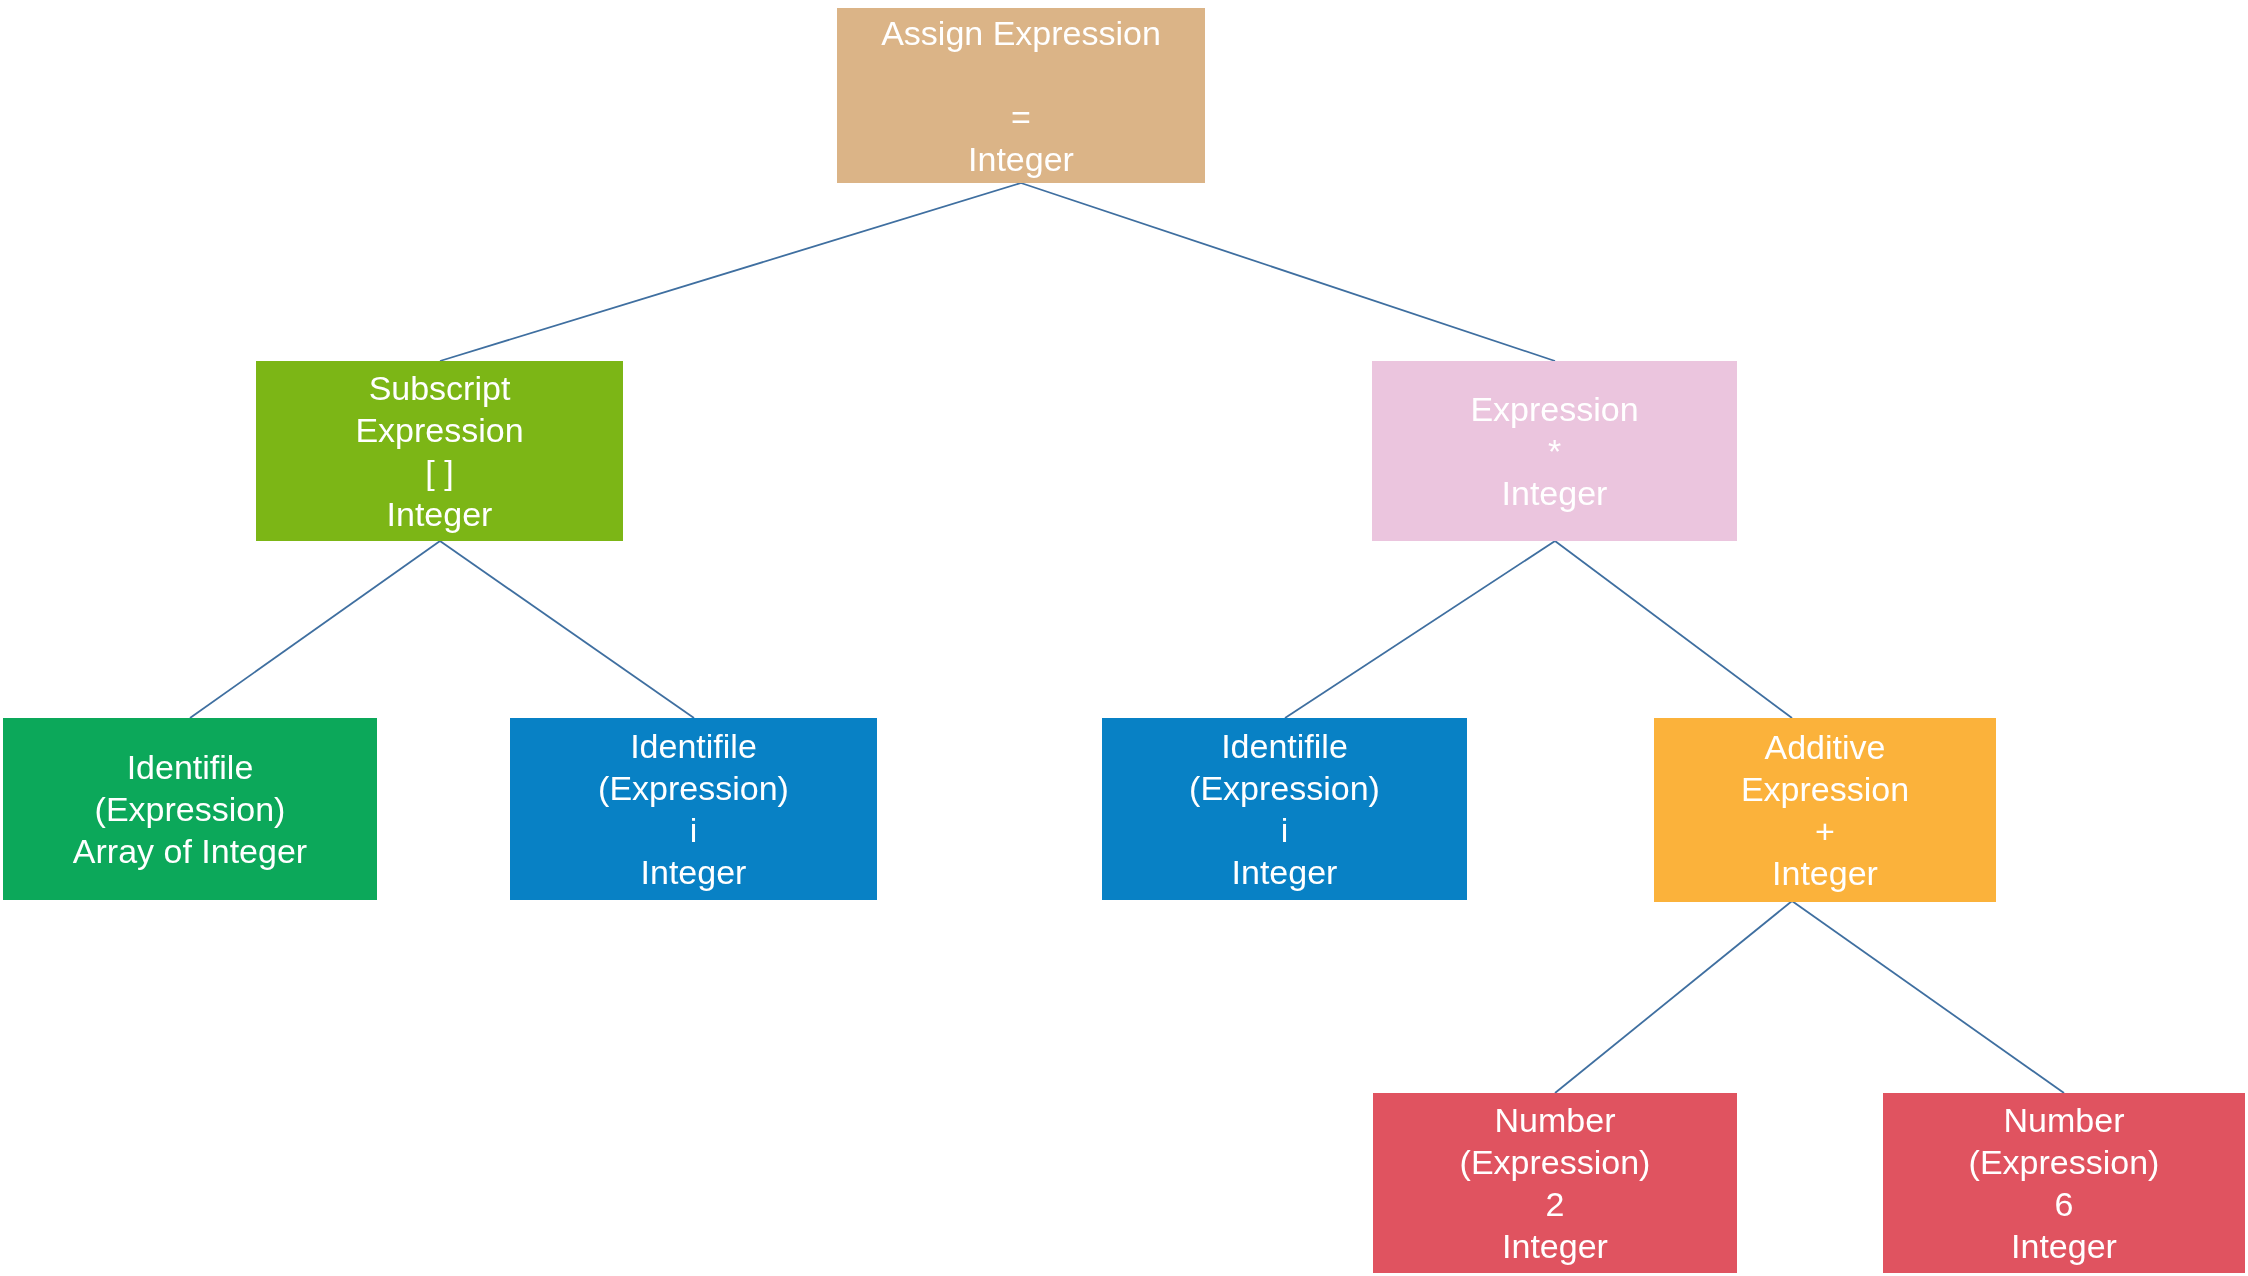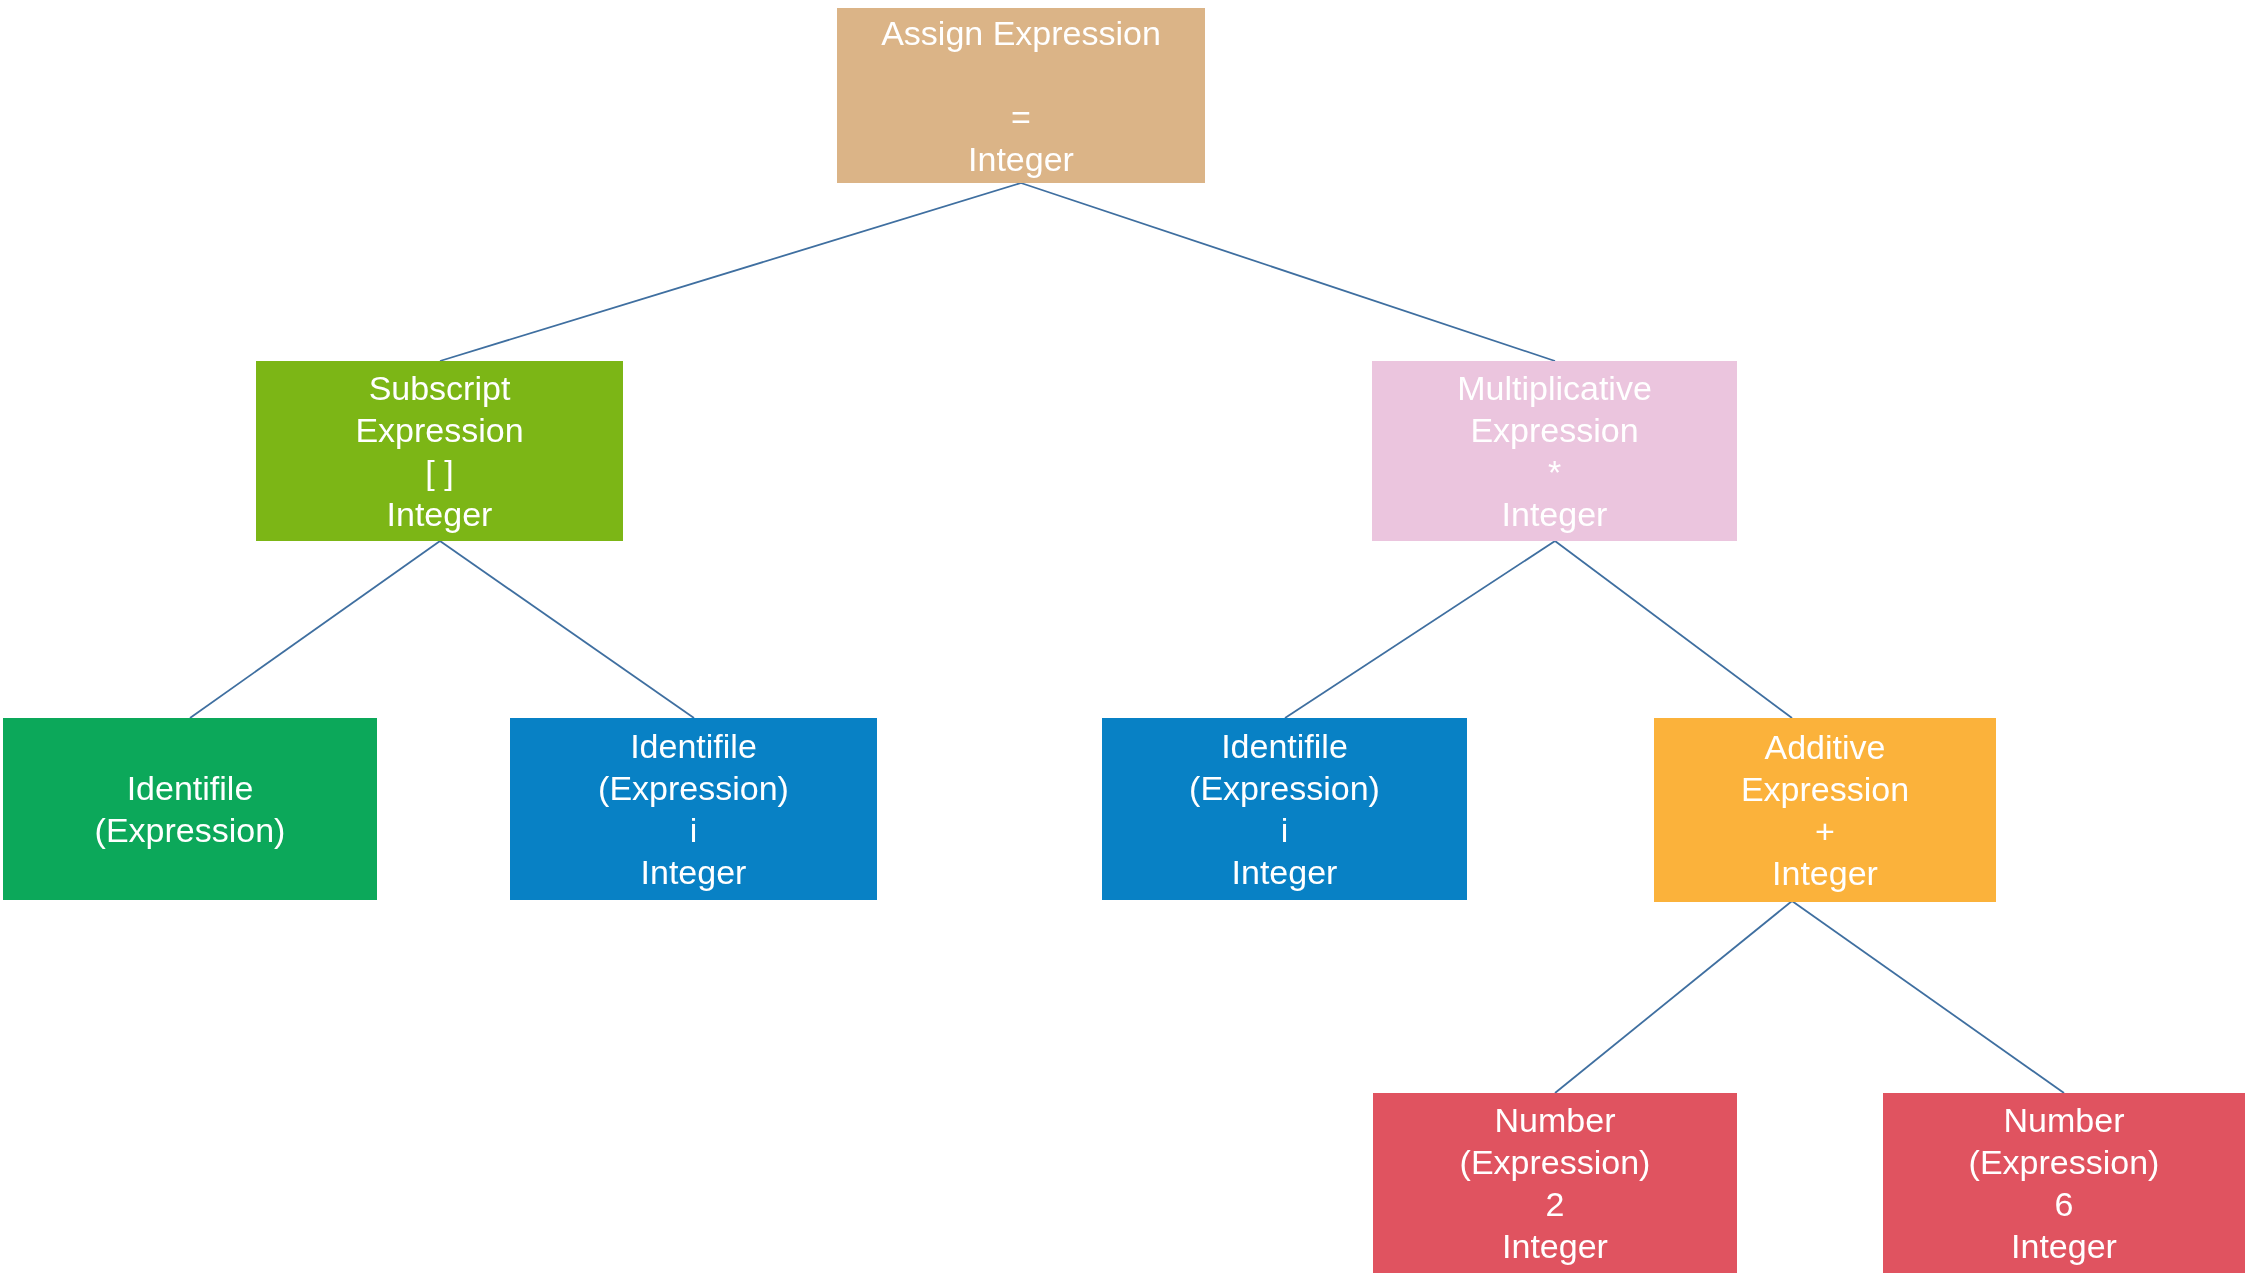--- a/index.html
+++ b/index.html
@@ -78,29 +78,29 @@
   </div>
 
   <div class="node" id="n-subscript" style="background-color: rgb(124, 182, 22);">
     <div class="node-line">Subscript</div>
     <div class="node-line">Expression</div>
     <div class="node-line">[ ]</div>
     <div class="node-line">Integer</div>
   </div>
 
   <div class="node" id="n-multiplicative" style="background-color: rgb(235, 197, 222);">
-    <div class="node-line">Multiplicative</div>
     <div class="node-line">Expression</div>
     <div class="node-line">*</div>
     <div class="node-line">Integer</div>
   </div>
 
   <div class="node" id="n-ident-slice" style="background-color: rgb(12, 168, 90);">
     <div class="node-line">Identifile</div>
     <div class="node-line">(Expression)</div>
+    <div class="node-line">Array of Integer</div>
   </div>
 
   <div class="node" id="n-ident-i-left" style="background-color: rgb(8, 129, 197);">
     <div class="node-line">Identifile</div>
     <div class="node-line">(Expression)</div>
     <div class="node-line">i</div>
     <div class="node-line">Integer</div>
   </div>
 
   <div class="node" id="n-ident-i-right" style="background-color: rgb(8, 129, 197);">

